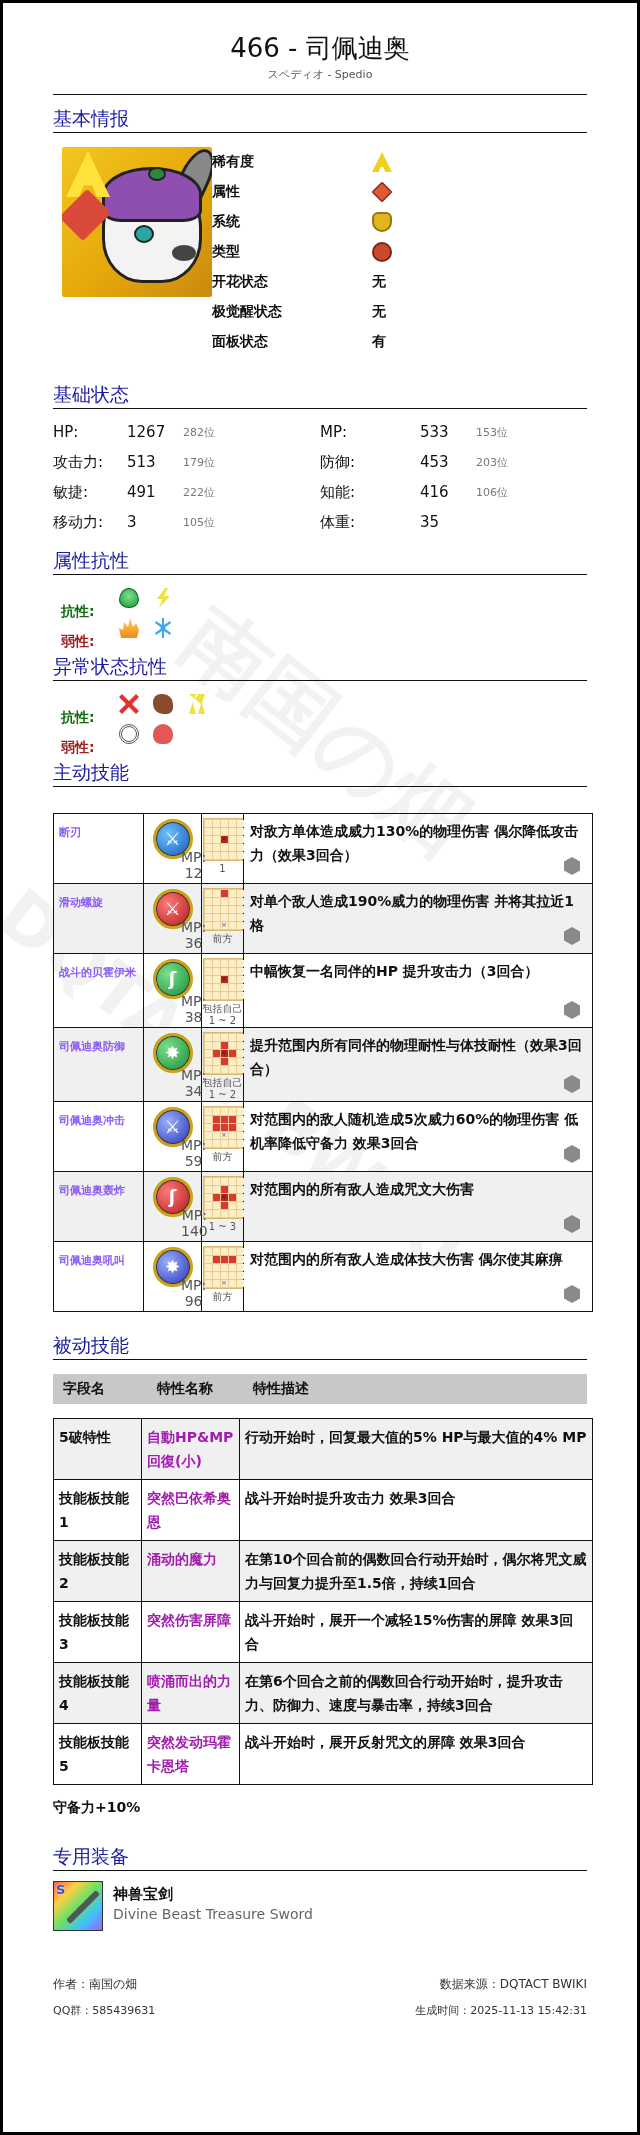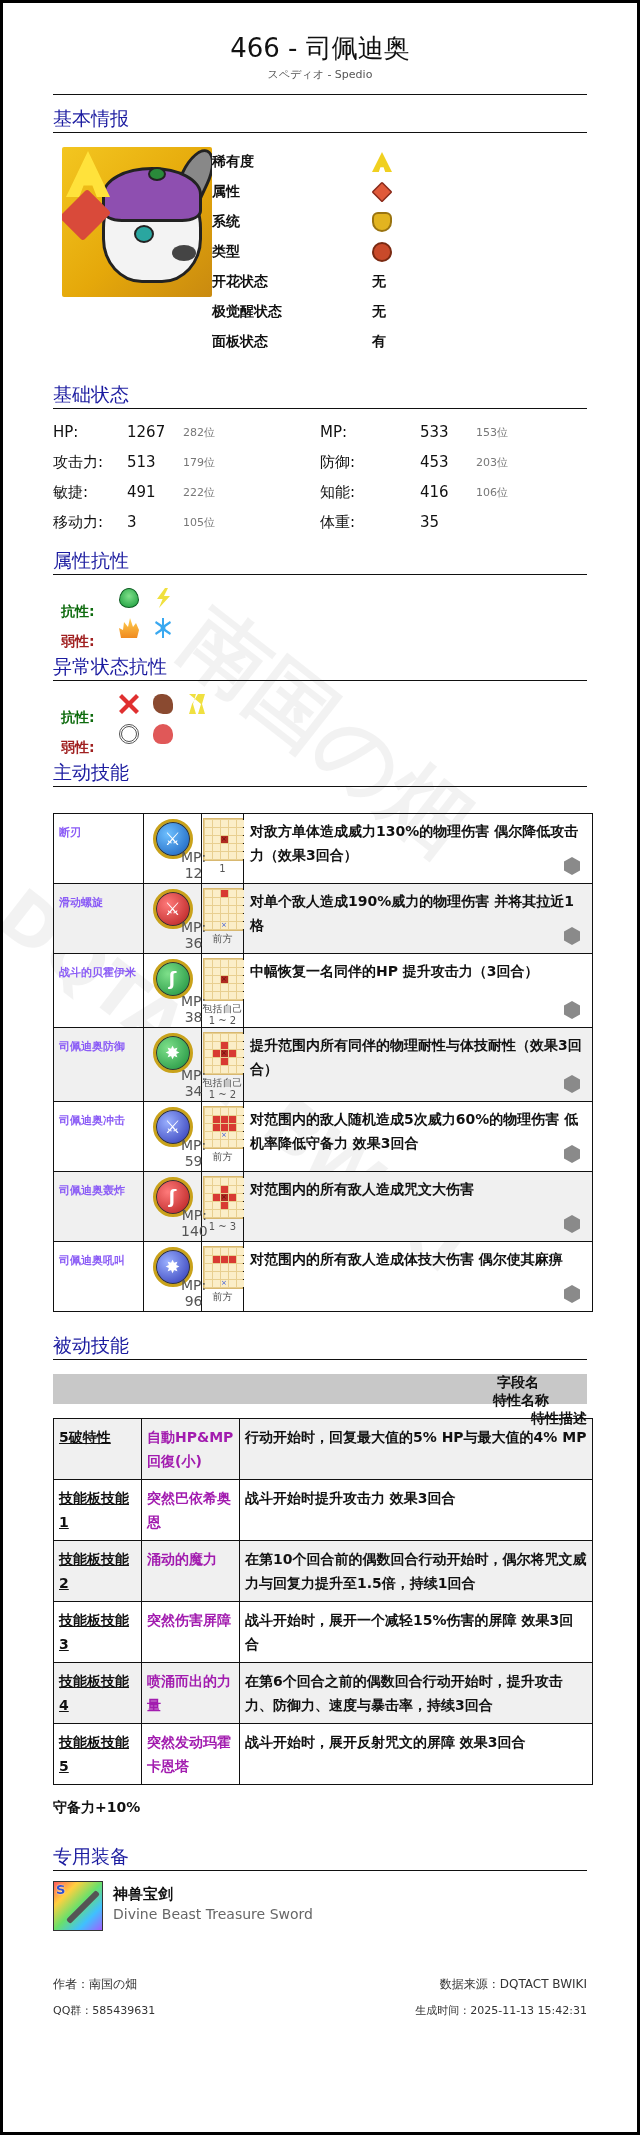--- a/index.html
+++ b/index.html
@@ -89,28 +89,28 @@
   .grid span { background:#fbeec8; }
   .grid span.on { background:#d83a32; }
   .grid span.self { background:#fbeec8; color:#3b5ad8; font-size:7px; line-height:7px; }
   .grid span.on.self { background:#b02a22; color:#6a0f0a; }
   .sk-range .rl { line-height: 12px; margin-top: 2px; }
   .sk-desc { padding: 5px 6px; font-size: 14px; font-weight: bold; line-height: 24px; position: relative; }
   .sk-desc .hex { position:absolute; right: 12px; bottom: 8px; width: 16px; height: 18px; background:#8a8a8a;
       clip-path: polygon(50% 0,100% 25%,100% 75%,50% 100%,0 75%,0 25%); }
 
   
-  .p-head { display:flex; background:#c8c8c8; height: 30px; align-items:flex-end; margin-top: 14px; font-size: 14px; font-weight: bold; flex-direction: column; }
+  .p-head { display:flex; background:#c8c8c8; height: 30px; align-items:center; margin-top: 14px; font-size: 14px; font-weight: bold; }
   .p-head div:nth-child(1) { width: 100px; padding-left: 10px; }
   .p-head div:nth-child(2) { width: 98px; padding-left: 4px; }
   .p-head div:nth-child(3) { padding-left: 2px; }
   .passive { width: 540px; border-collapse: collapse; margin-top: 14px; }
   .passive td { border: 1px solid #111; vertical-align: top; padding: 6px 5px; font-size: 14px; font-weight: bold; line-height: 24px; }
   .passive tr.alt td { background: #f0f0f0; }
-  .passive td.f { width: 88px; text-decoration: underline; }
+  .passive td.f { width: 88px; }
   .passive td.n { width: 98px; color: #a21caf; }
 
   .leader { font-size: 14px; font-weight: bold; margin-top: 14px; }
 
   .equip { display:flex; margin-top: 10px; }
   .eq-icon { width: 50px; height: 50px; border: 1.5px solid #333; position:relative;
     background: linear-gradient(135deg,#ff5a5a,#ffd040,#6ae06a,#40c0ff,#a060ff); }
   .eq-icon .s { position:absolute; left:2px; top:0; font-size:13px; font-weight:bold; color:#3050d0; text-shadow: 0 0 2px #fff; }
   .eq-icon .blade { position:absolute; left:8px; top:22px; width:42px; height:6px; background:#555; transform: rotate(-45deg); border-radius:2px; }
   .eq-text { margin-left: 10px; padding-top: 4px; }

